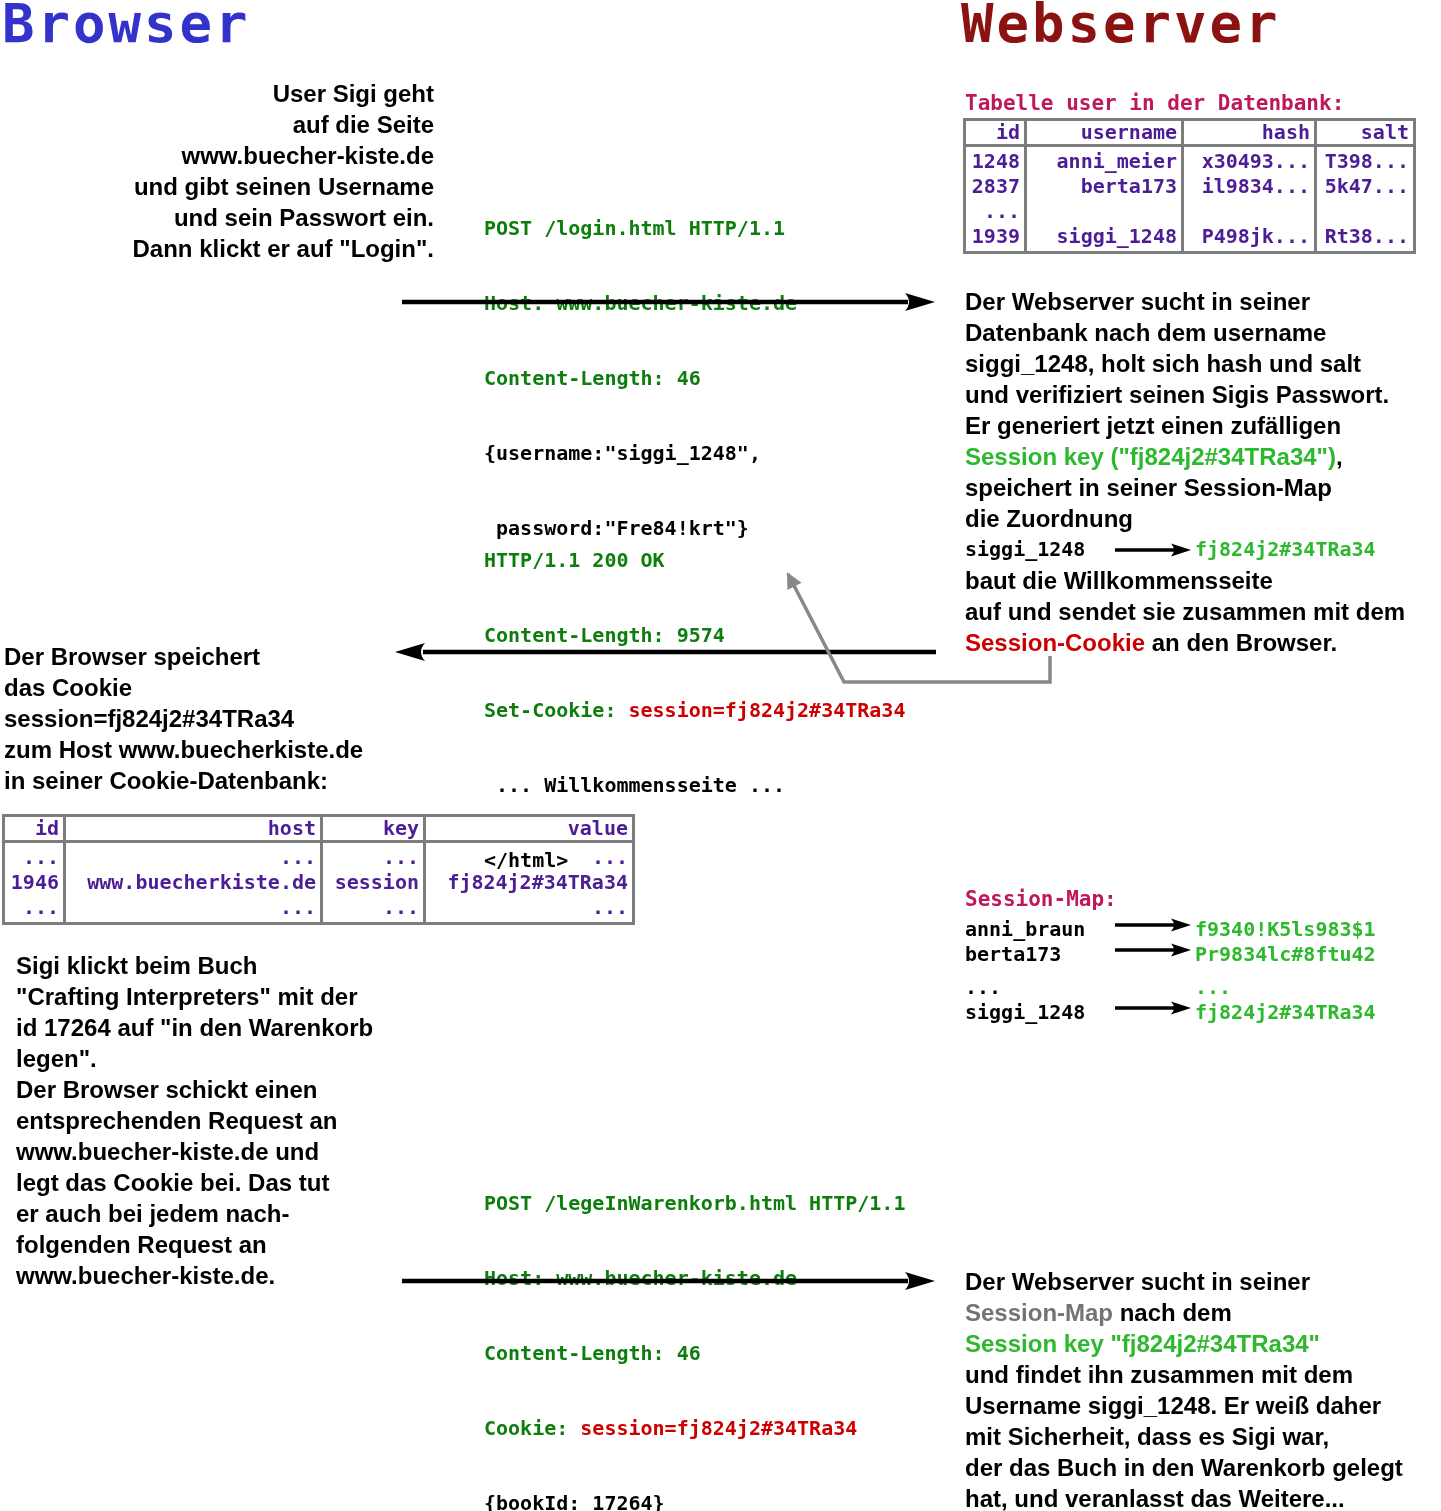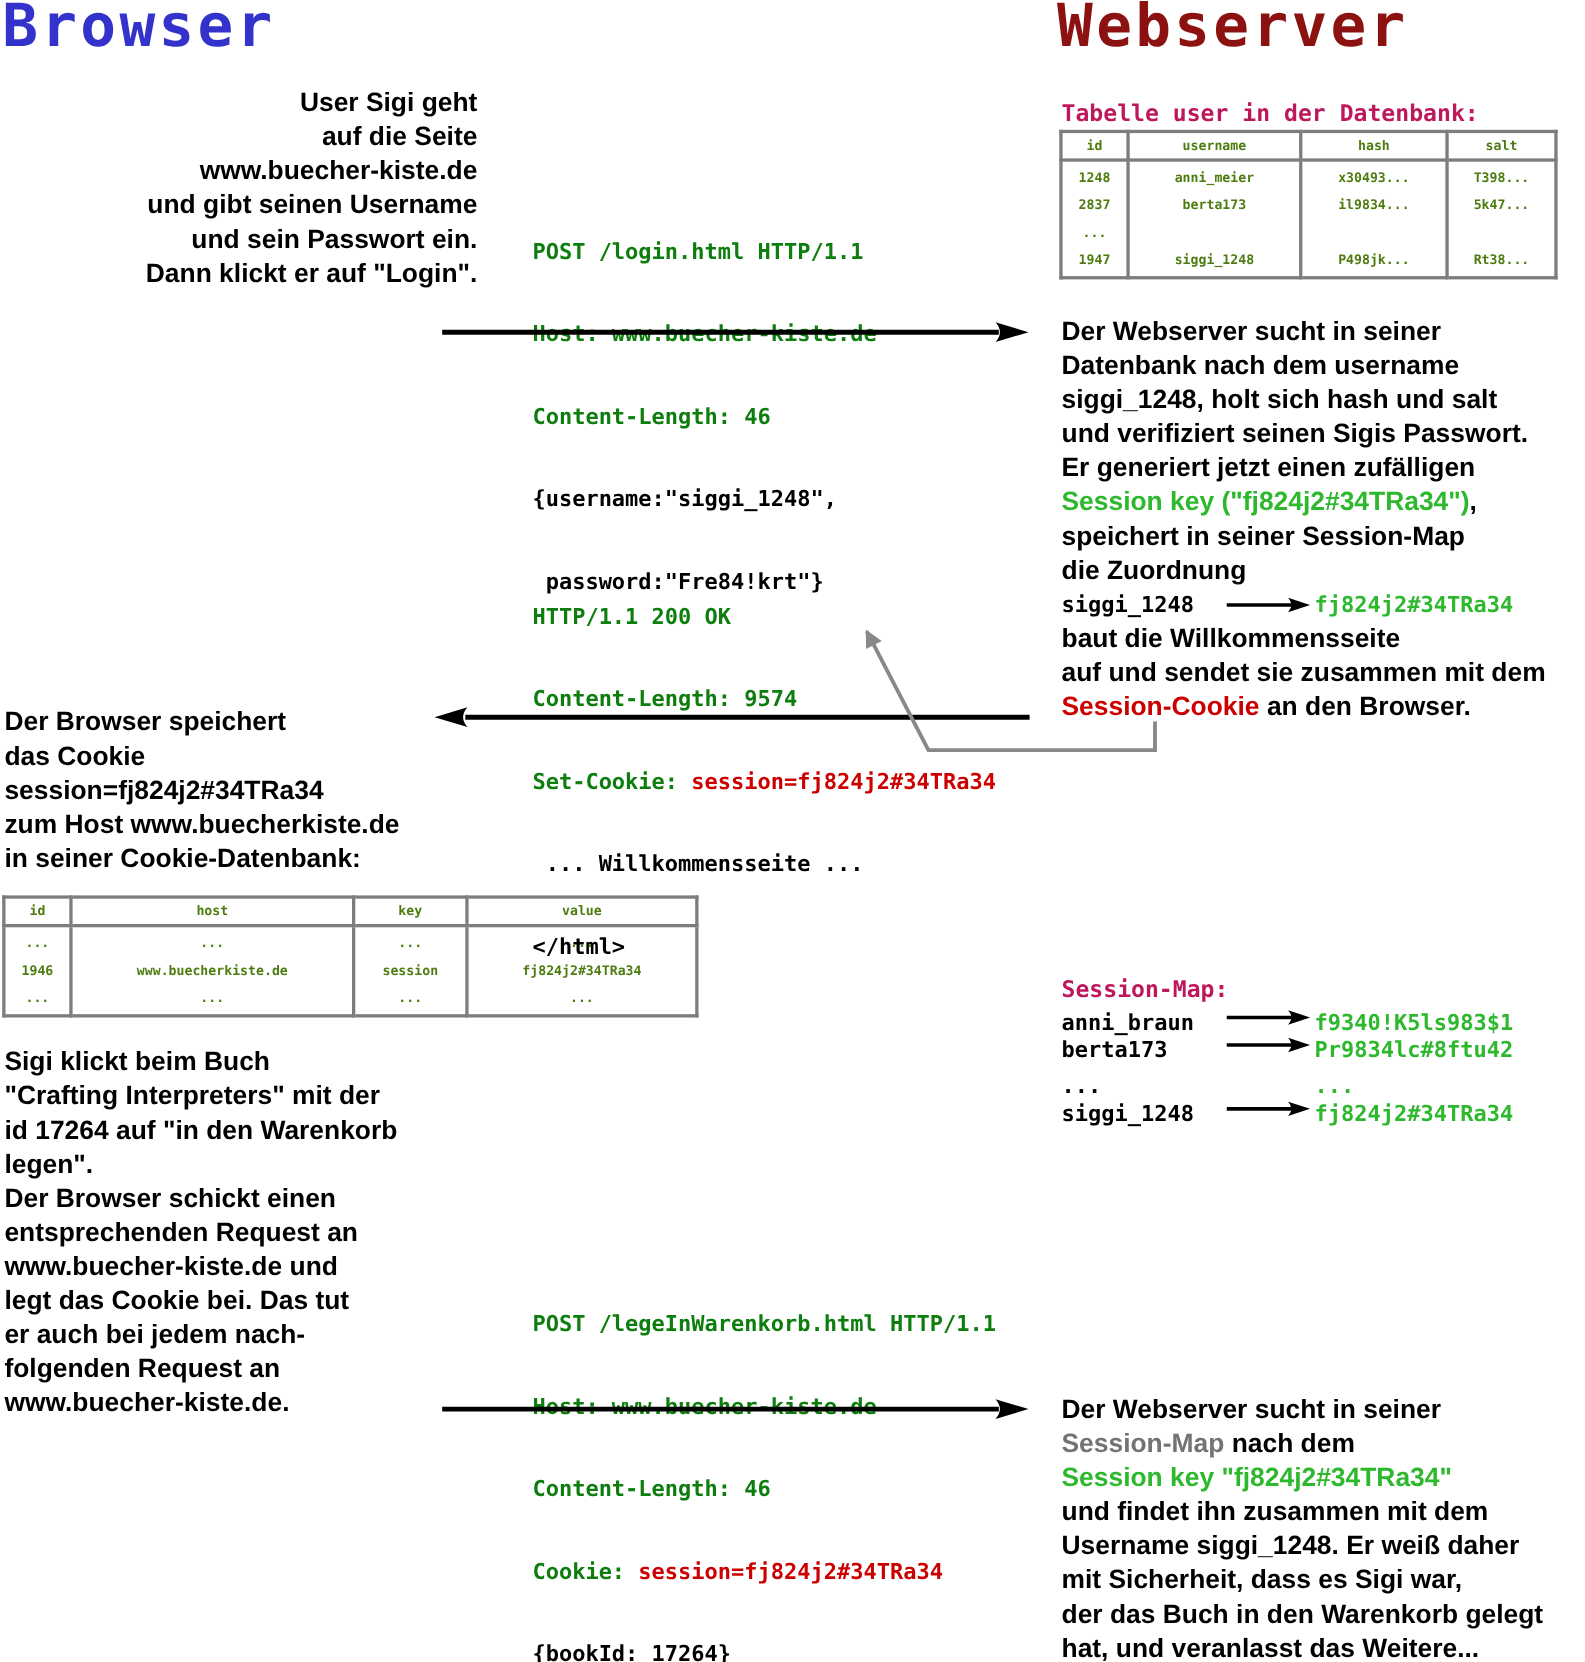--- a/index.html
+++ b/index.html
@@ -18,22 +18,22 @@
   .codeblock div{height:25px;}
   .green{color:#0d7d0d;}
   .bgreen{color:#2eb82e;}
   .red{color:#cc0000;}
   .blue{color:#737373;}
   .black{color:#000;}
   .caption{position:absolute;font-family:"DejaVu Sans Mono",monospace;font-weight:bold;
            font-size:21px;line-height:26px;color:#be185d;}
   table.dbtable{position:absolute;border-collapse:collapse;table-layout:fixed;}
   table.dbtable th,table.dbtable td{border:3px solid #7d7d7d;
-      font-family:"DejaVu Sans Mono",monospace;font-weight:bold;font-size:12px;
-      text-align:center;vertical-align:top;padding:0 4px;color:#4d7c0f;}
+      font-family:"DejaVu Sans Mono",monospace;font-weight:bold;font-size:20px;
+      text-align:right;vertical-align:top;padding:0 4px;color:#4c1d95;}
   table.dbtable th{height:23px;line-height:23px;}
   table.dbtable td{white-space:pre;line-height:25px;padding-top:2px;padding-bottom:2px;}
   .maprow{display:flex;align-items:center;height:31px;}
   .smrow{display:flex;align-items:flex-start;height:25px;}
   .smname{display:inline-block;width:150px;}
   .smslot{display:inline-block;width:80px;}
   .smkey{display:inline-block;}
 </style>
 </head>
 <body>
@@ -71,21 +71,21 @@
         <th style="width:146px;">username</th>
         <th style="width:122px;">hash</th>
         <th style="width:88px;">salt</th>
       </tr>
     </thead>
     <tbody>
       <tr>
         <td>1248
 2837
 ...
-1947</td>
+1939</td>
         <td>anni_meier
 berta173
 
 siggi_1248</td>
         <td>x30493...
 il9834...
 
 P498jk...</td>
         <td>T398...
 5k47...
@@ -198,21 +198,21 @@
     <div class="smrow">
       <span class="code black smname">siggi_1248</span>
       <svg class="smslot" width="80" height="16">
         <line x1="0" y1="8" x2="60" y2="8" stroke="#000" stroke-width="3.4"></line>
         <path d="M76,8 L56,1.5 Q62,8 56,14.5 Z" fill="#000"></path>
       </svg>
       <span class="code bgreen smkey">fj824j2#34TRa34</span>
     </div>
   </div>
 
-  <div class="sans prelines" style="left:4px;top:950px;width:430px;">Sigi klickt beim Buch
+  <div class="sans prelines" style="left:16px;top:950px;width:430px;">Sigi klickt beim Buch
 "Crafting Interpreters" mit der
 id 17264 auf "in den Warenkorb
 legen".
 Der Browser schickt einen
 entsprechenden Request an
 www.buecher-kiste.de und
 legt das Cookie bei. Das tut
 er auch bei jedem nach-
 folgenden Request an
 www.buecher-kiste.de.</div>

